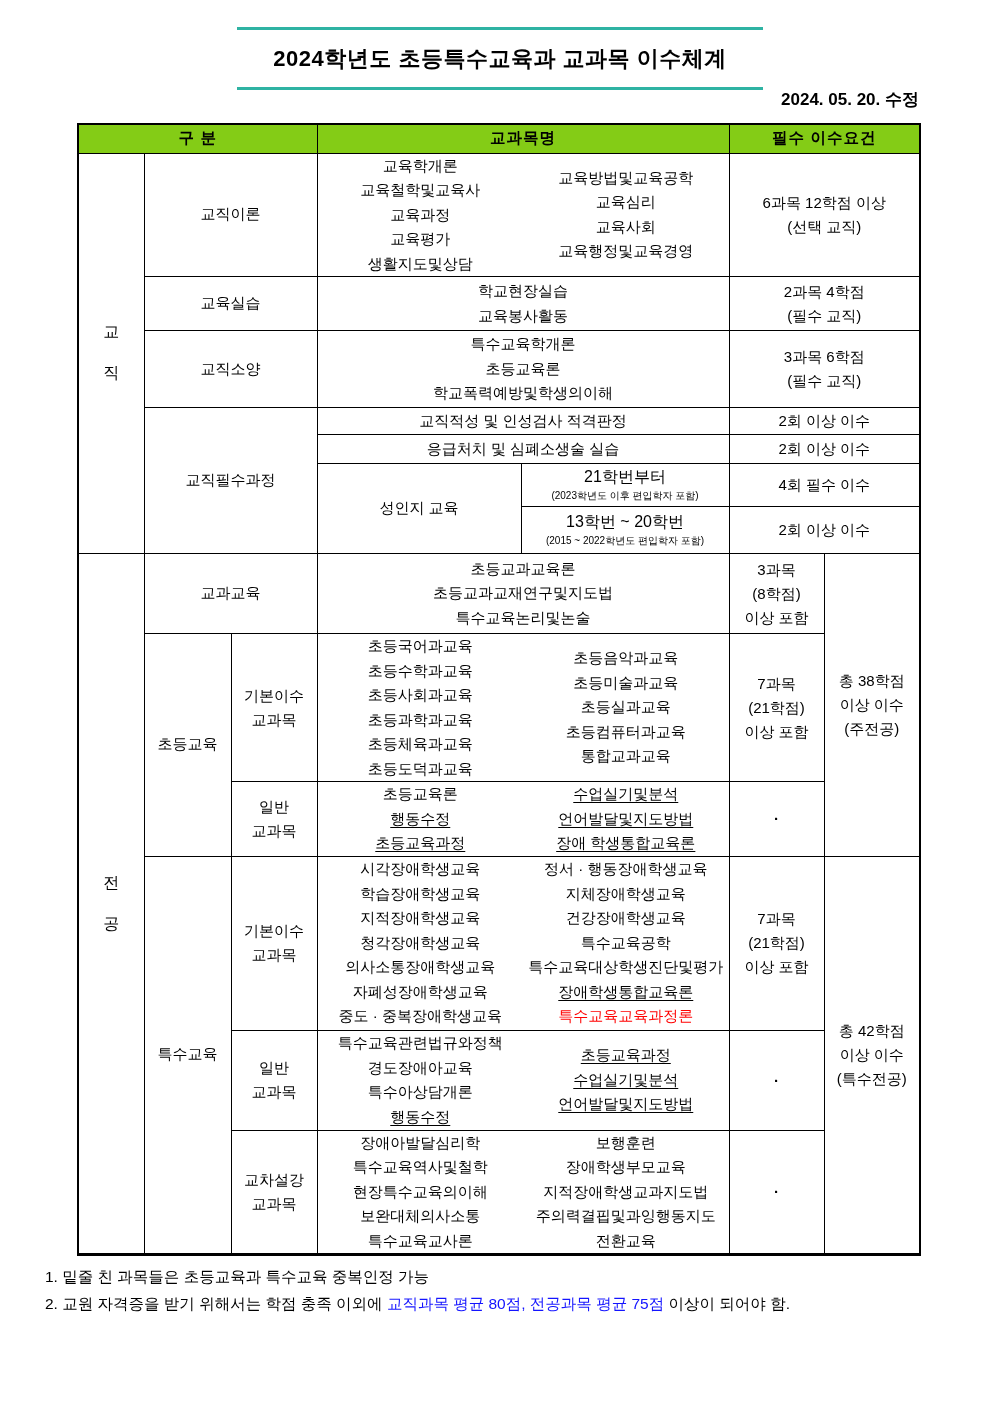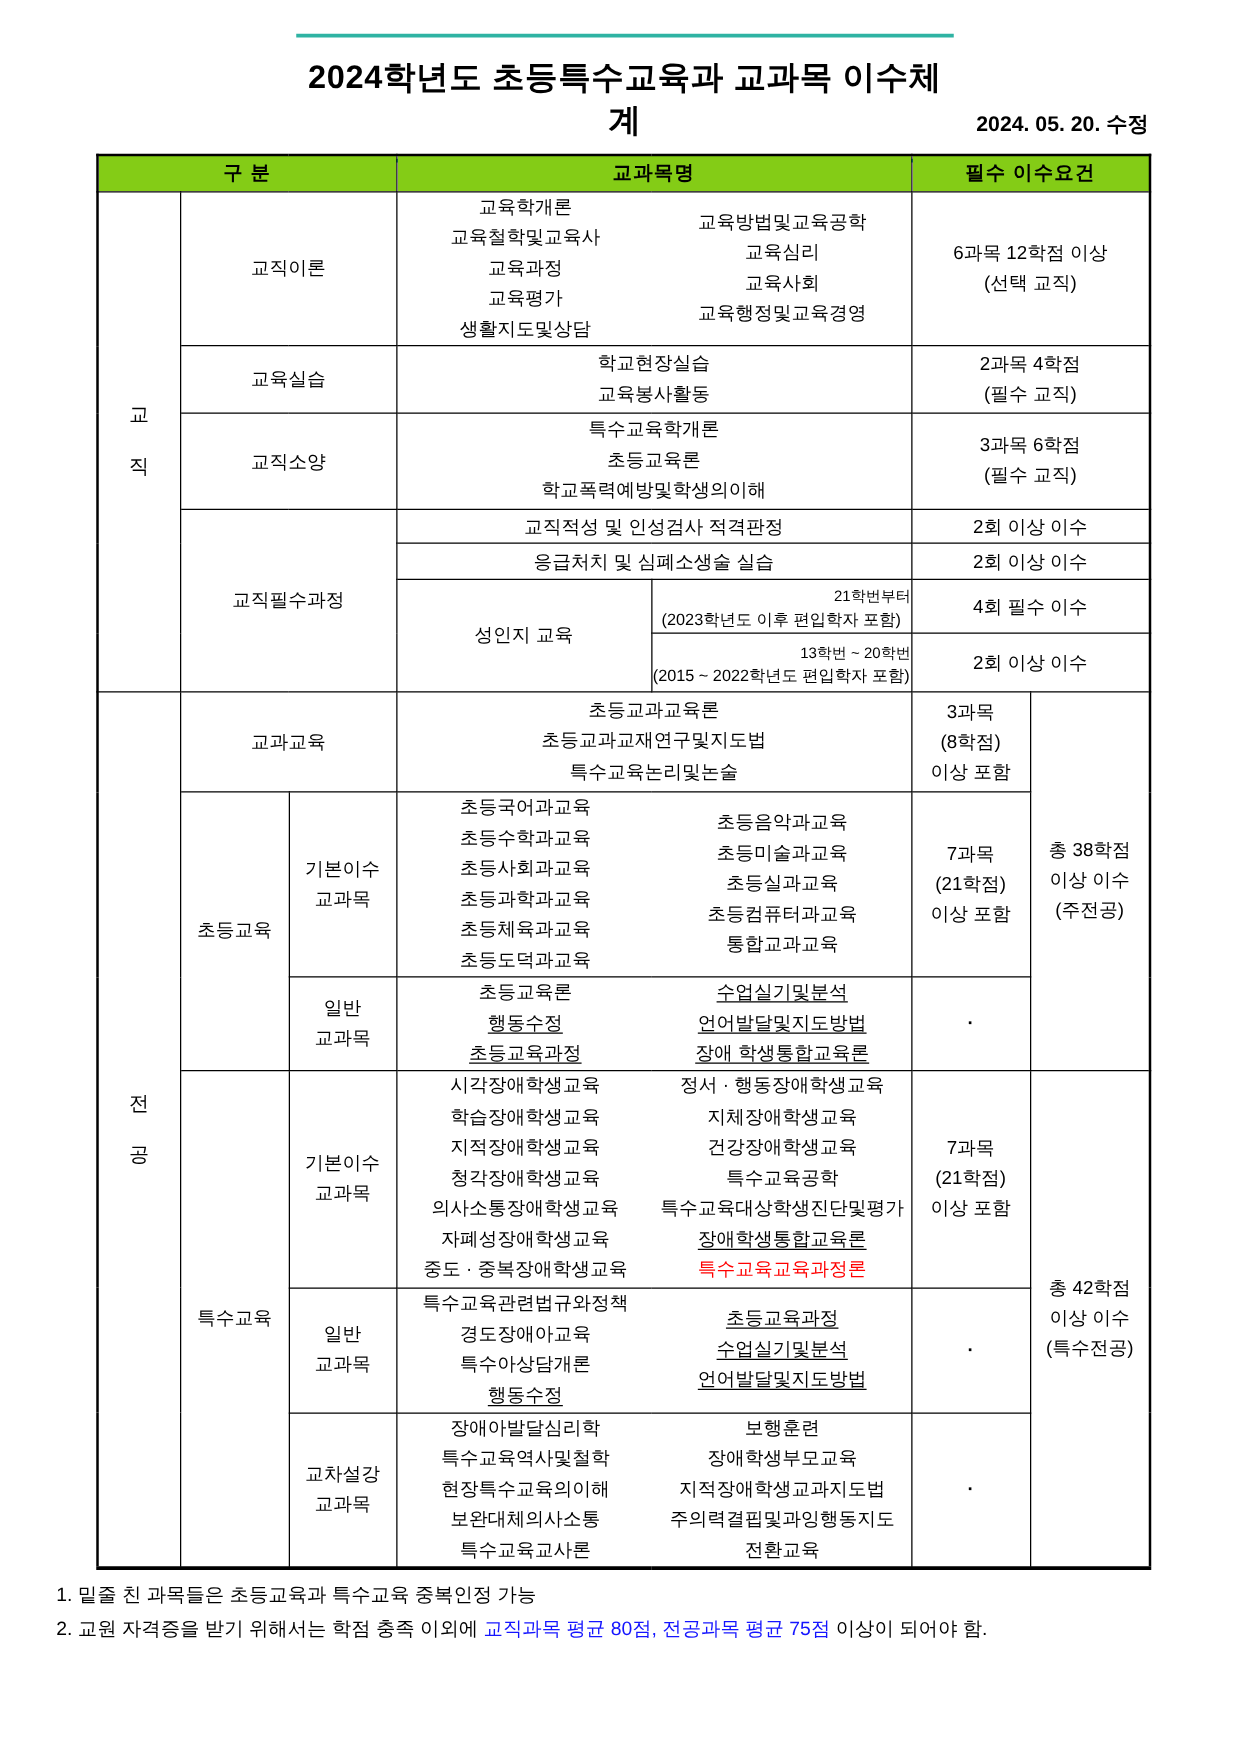--- a/index.html
+++ b/index.html
@@ -11,21 +11,21 @@
     position:relative;
   }
   .page { position:absolute; inset:0; background:#fff; }
 
   
   .title-wrap {
     position:absolute; left:237px; top:27px; width:526px;
     border-top:3px solid #2FB3A3; border-bottom:3px solid #2FB3A3;
     padding:14px 0 13px 0; text-align:center;
   }
-  .title { font-size:26px; font-weight:bold; letter-spacing:0.5px; }
+  .title { font-size:22px; font-weight:bold; letter-spacing:0.5px; }
 
   .rev-date {
     position:absolute; right:73px; top:88px;
     font-size:17px; font-weight:bold;
   }
 
   
   table.sched {
     position:absolute; left:77px; top:123px;
     width:842px; table-layout:fixed;
@@ -59,22 +59,22 @@
     display:flex; flex-direction:column; align-items:center; justify-content:center;
     gap:20px; font-size:16px;
   }
   .courses { line-height:24.5px; }
   .cols { display:flex; width:100%; }
   .col  { flex:1; display:flex; flex-direction:column; justify-content:center; align-items:center; line-height:24.5px; }
   .lines { line-height:24px; }
   .u   { text-decoration:underline; text-underline-offset:3px; }
   .red { color:#FF0000; }
   .blue{ color:#1414FF; }
-  .small2 { font-size:13px; line-height:17px; }
-  .sub-top { font-size:12px; line-height:20px;text-align:right; }
+  .small2 { font-size:10px; line-height:17px; }
+  .sub-top { font-size:16px; line-height:20px; }
   .dot { font-size:15px; font-weight:bold; }
 
   
   .notes {
     position:absolute; left:45px; top:1263px; width:910px;
     font-size:15.5px; line-height:27px;
   }
   .note.indent { padding-left:18px; }
 </style>
 </head>

